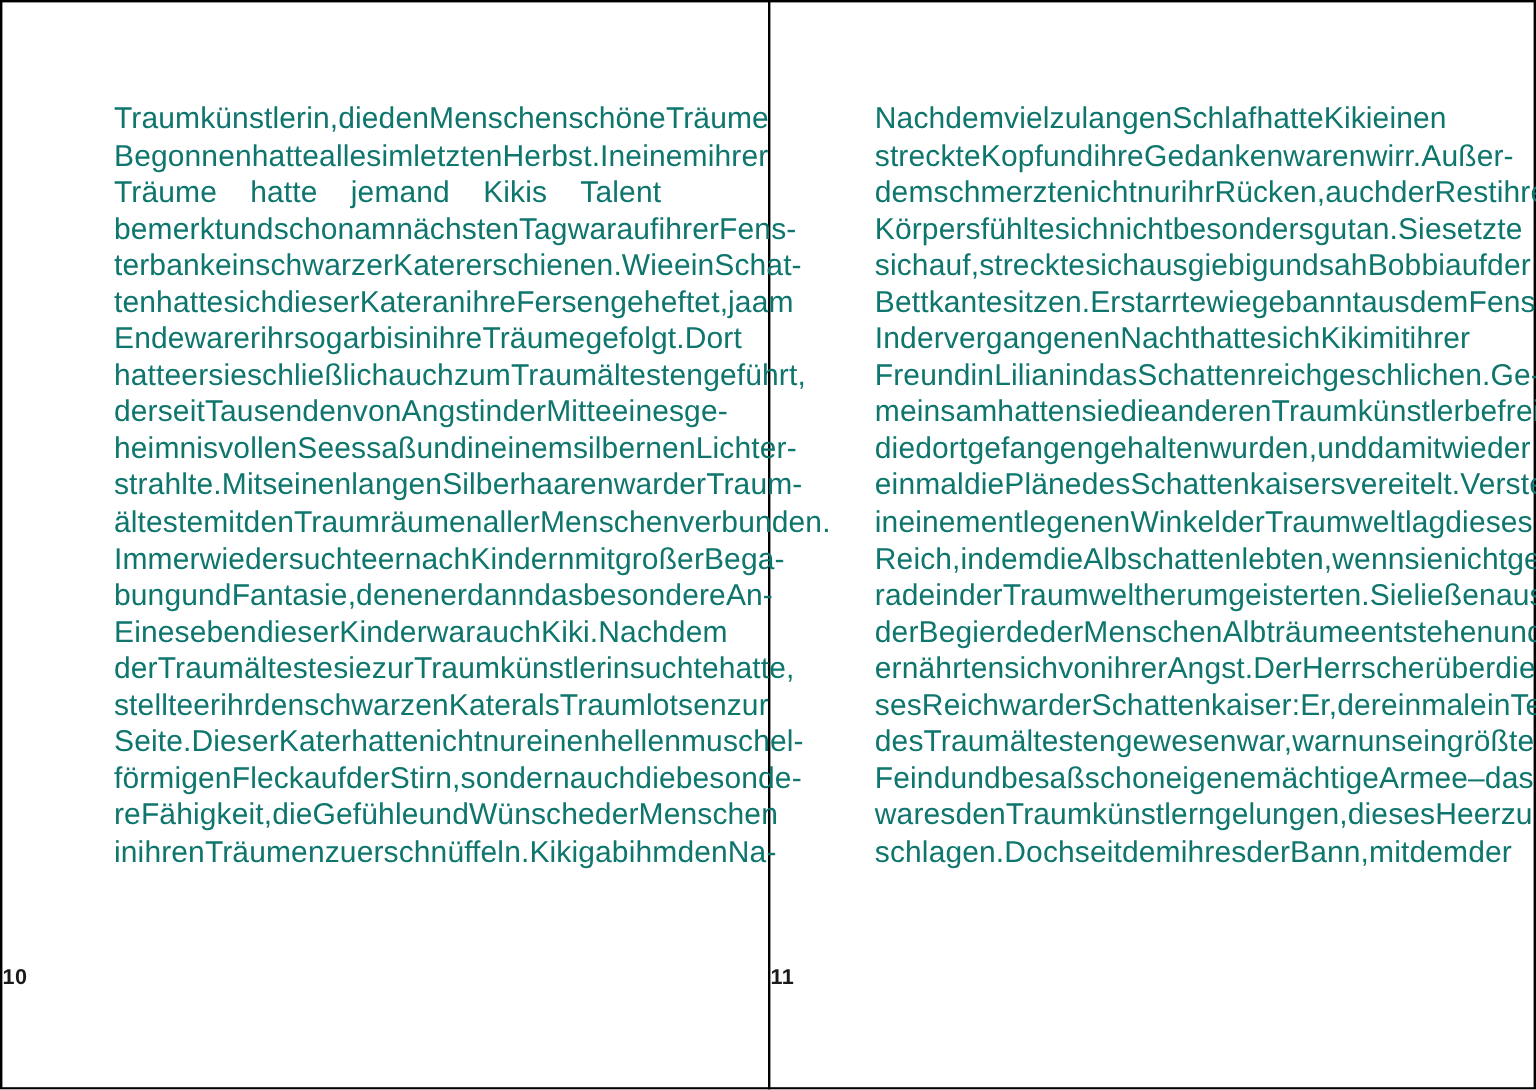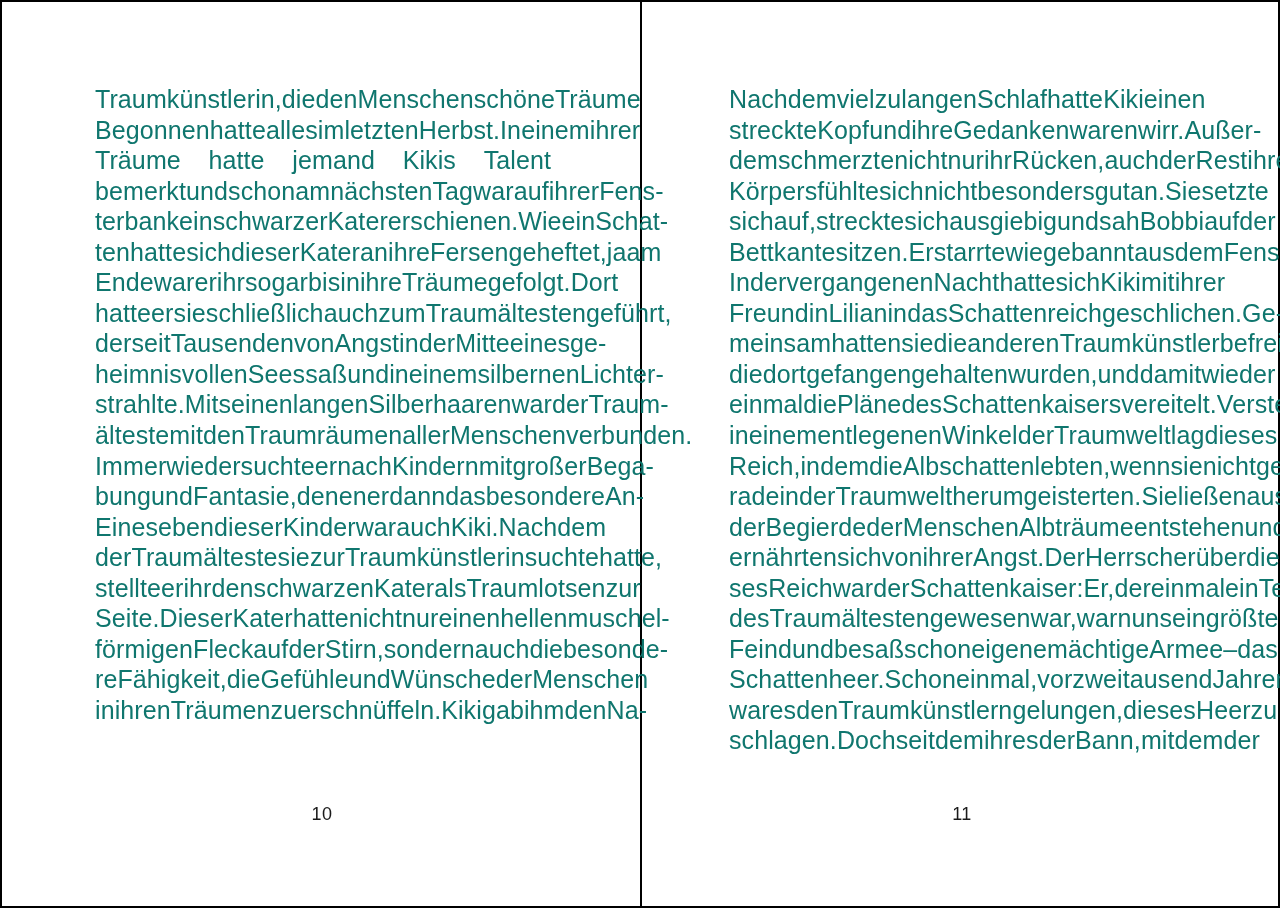--- a/index.html
+++ b/index.html
@@ -82,25 +82,25 @@
   .line.just > span { display: inline-block; }
   .line .lead {
     display: inline-block;
     width: 25px;
   }
 
   .folio {
     position: absolute;
     top: 801px;
     width: 100%;
-    text-align: center;
     font-size: 18px;
     line-height: 22px;
     color: #1a1a1a;
     letter-spacing: 0.4px;
+    font-weight: bold;
   }
 </style>
 </head>
 <body>
 
 <div id="spread">
 
   <div id="gutter-rule"></div>
 
   <div class="page" id="page-left">
@@ -540,28 +540,20 @@
             <span>und</span>
             <span>besaß</span>
             <span>schon</span>
             <span>eigene</span>
             <span>mächtige</span>
             <span>Armee</span>
             <span>–</span>
             <span>das</span>
           </span>
           <span class="line just">
-            <span>Schattenheer.</span>
-            <span>Schon</span>
-            <span>einmal,</span>
-            <span>vor</span>
-            <span>zweitausend</span>
-            <span>Jahren,</span>
-          </span>
-          <span class="line just">
             <span>war</span>
             <span>es</span>
             <span>den</span>
             <span>Traumkünstlern</span>
             <span>gelungen,</span>
             <span>dieses</span>
             <span>Heer</span>
             <span>zu</span>
           </span>
           <span class="line just">

